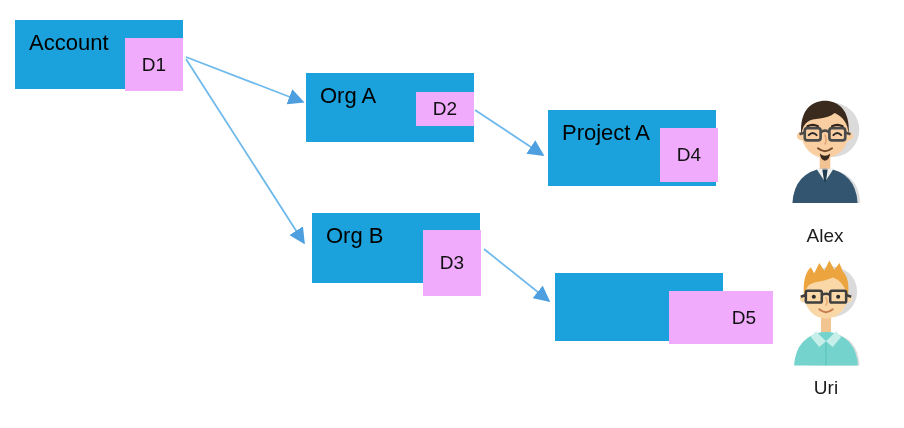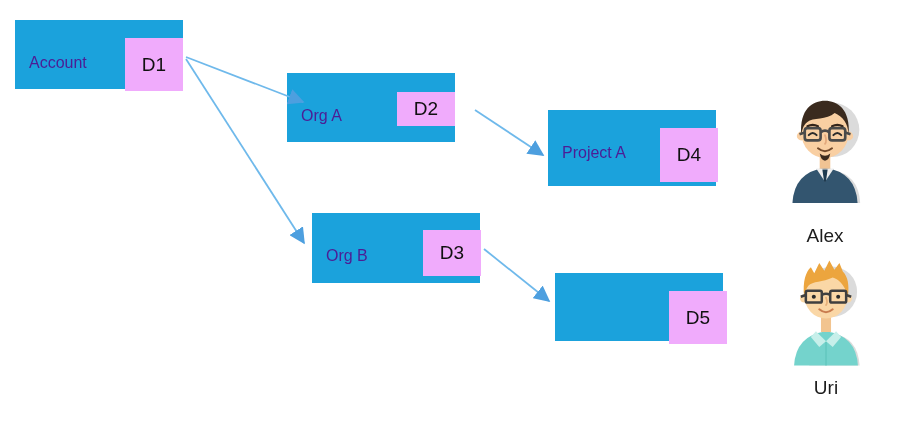--- a/index.html
+++ b/index.html
@@ -1,55 +1,55 @@
 <!DOCTYPE html>
 <html><head>
 <meta charset="utf-8">
 <style>
   html,body{margin:0;padding:0;background:#ffffff;}
   body{width:904px;height:428px;font-family:"Liberation Sans",sans-serif;}
   .canvas{position:relative;width:904px;height:428px;background:#ffffff;overflow:hidden;}
 
   .node{position:absolute;background:#1BA2DC;}
-  .node-label{position:absolute;left:14px;top:10px;font-size:16px;color:#4c1d95;white-space:nowrap;margin-top:24px;}
+  .node-label{position:absolute;left:14px;top:10px;font-size:22px;color:#000000;white-space:nowrap;}
   .badge{position:absolute;left:110px;top:18px;width:58px;height:53px;background:#f0abfc;
          display:flex;align-items:center;justify-content:center;font-size:19px;color:#101010;}
 
   .edges{position:absolute;left:0;top:0;width:904px;height:428px;z-index:6;pointer-events:none;}
 
   .avatar-block{position:absolute;display:flex;flex-direction:column;align-items:center;z-index:2;}
   .avatar-name{font-size:19px;color:#1c1c1c;margin-top:4px;}
 </style>
 </head>
 <body>
 
 <div class="canvas">
 
   <div class="node" style="left:15px;top:20px;width:168px;height:69px;">
     <span class="node-label">Account</span>
     <div class="badge">D1</div>
   </div>
 
-  <div class="node" style="left:287px;top:73px;width:168px;height:69px;">
+  <div class="node" style="left:306px;top:73px;width:168px;height:69px;">
     <span class="node-label">Org A</span>
     <div class="badge" style="top:19px;height:34px;">D2</div>
   </div>
 
   <div class="node" style="left:548px;top:110px;width:168px;height:76px;">
     <span class="node-label">Project A</span>
     <div class="badge" style="left:112px;height:54px;">D4</div>
   </div>
 
   <div class="node" style="left:312px;top:213px;width:168px;height:70px;">
     <span class="node-label">Org B</span>
-    <div class="badge" style="left:111px;top:17px;height:46px;">D3</div>
+    <div class="badge" style="left:111px;top:17px;height:66px;">D3</div>
   </div>
 
   <div class="node" style="left:555px;top:273px;width:168px;height:68px;">
-    <div class="badge" style="left:114px;">D5</div>
+    <div class="badge" style="left:114px;padding-left:46px;">D5</div>
   </div>
 
   <svg class="edges" xmlns="http://www.w3.org/2000/svg">
     <defs>
       <marker id="arrow" viewBox="0 0 10 10" refX="9" refY="5" markerWidth="9" markerHeight="9" orient="auto-start-reverse">
         <path d="M0,0 L10,5 L0,10 z" fill="#4D9FDF"></path>
       </marker>
     </defs>
     <g stroke="#6FB9EB" stroke-width="1.8" fill="none">
       <line x1="186" y1="57" x2="303" y2="102" marker-end="url(#arrow)"></line>

